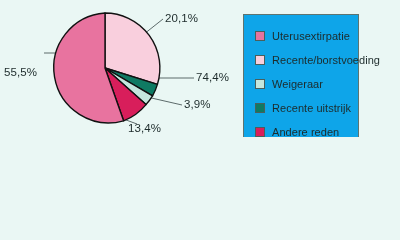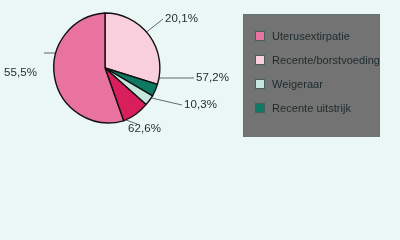--- a/index.html
+++ b/index.html
@@ -31,24 +31,24 @@
     font-family: "Liberation Sans", sans-serif;
     font-size: 11.5px;
     color: #1d2b2b;
     white-space: nowrap;
     letter-spacing: 0.1px;
   }
   #legend-box {
     position: absolute;
     left: 243px;
     top: 14px;
-    width: 137px;
+    width: 116px;
     height: 128px;
     border: 1.4px solid #5d7470;
-    background: #737373;
+    background: #0ea5e9;
     box-sizing: border-box;
     padding: 9px 0 0 11px;
   }
   .legend-row {
     display: flex;
     align-items: center;
     height: 23px;
     margin-bottom: 1px;
   }
   .swatch {
@@ -90,36 +90,40 @@
       <path fill="#c5e7de" d="M 105 68 L 152.54 95.93 A 55 55 0 0 1 146.01 104.58 Z"></path>
 
       <path fill="#d81e5b" d="M 105 68 L 146.01 104.58 A 55 55 0 0 1 123.61 120.83 Z"></path>
 
       <path fill="#e8739f" d="M 105 68 L 123.61 120.83 A 55 55 0 1 1 105 13 Z"></path>
     </g>
   </svg>
 
   <div class="pct-label" style="left:4px; top:46px;margin-top:20px;">55,5%</div>
   <div class="pct-label" style="left:165px; top:12px;">20,1%</div>
-  <div class="pct-label" style="left:196px; top:71px;">57,2%</div>
-  <div class="pct-label" style="left:184px; top:98px;">10,3%</div>
-  <div class="pct-label" style="left:128px; top:122px;">62,6%</div>
+  <div class="pct-label" style="left:196px; top:71px;">74,4%</div>
+  <div class="pct-label" style="left:184px; top:98px;">3,9%</div>
+  <div class="pct-label" style="left:128px; top:122px;">13,4%</div>
 
   <div id="legend-box">
     <div class="legend-row">
       <span class="swatch" style="background:#e8739f;"></span>
       <span class="legend-label">Uterusextirpatie</span>
     </div>
     <div class="legend-row">
       <span class="swatch" style="background:#f9cfdd;"></span>
       <span class="legend-label">Recente/borstvoeding</span>
     </div>
     <div class="legend-row">
       <span class="swatch" style="background:#c5e7de;"></span>
       <span class="legend-label">Weigeraar</span>
     </div>
     <div class="legend-row">
       <span class="swatch" style="background:#0f7a63;"></span>
       <span class="legend-label">Recente uitstrijk</span>
     </div>
+    <div class="legend-row">
+      <span class="swatch" style="background:#d81e5b;"></span>
+      <span class="legend-label">Andere reden</span>
+    </div>
   </div>
 
 </div>
 
 </body></html>

